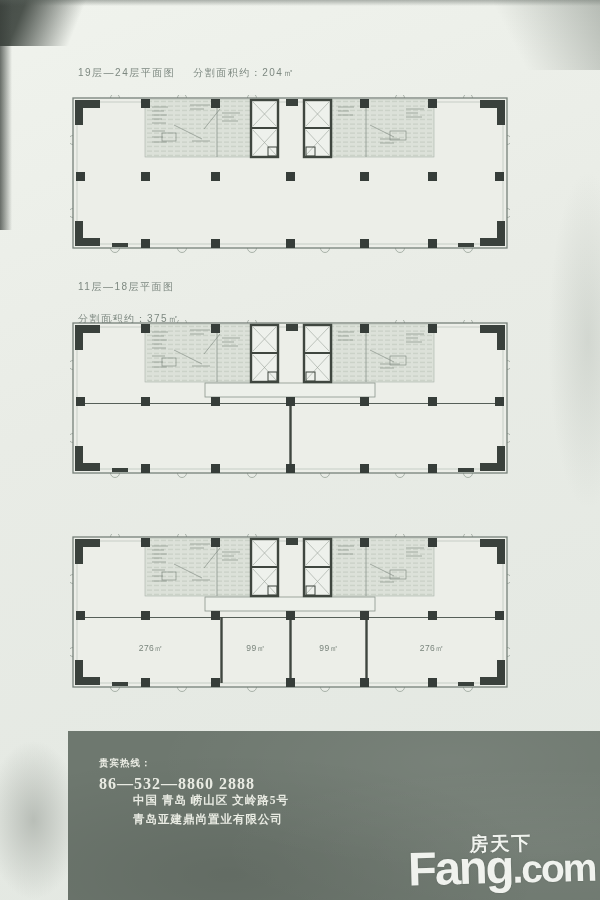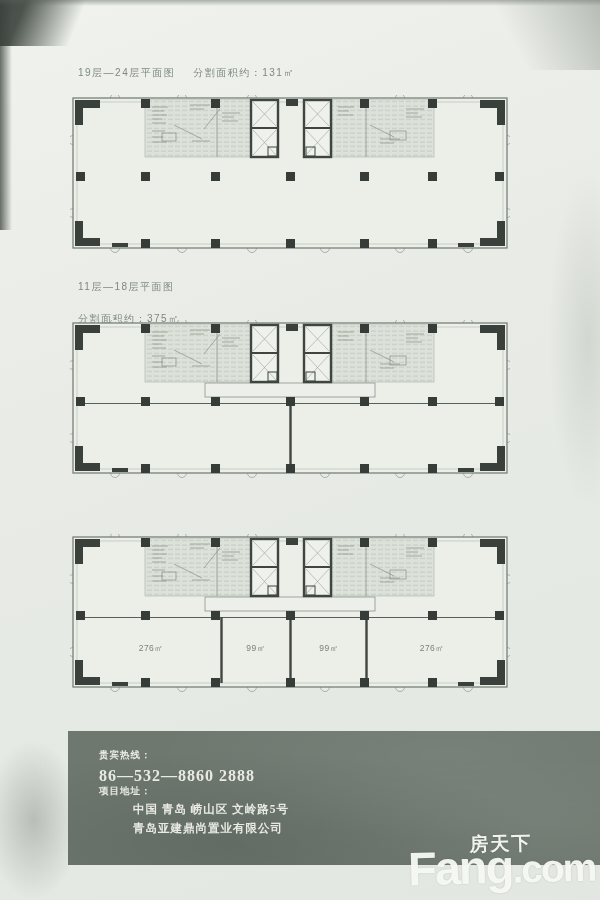--- a/index.html
+++ b/index.html
@@ -31,26 +31,26 @@
   
   .plan-label{position:absolute;display:flex;gap:18px;font-size:10px;
     color:#7d8880;letter-spacing:1.5px;white-space:nowrap;}
   #lbl1{left:78px;top:66px;}
   #lbl2{left:78px;top:280px;flex-direction:column;}
   #lbl3{left:78px;top:506px;}
 
   .plan{position:absolute;}
 
   
-  .footer{position:absolute;left:68px;top:731px;width:532px;height:134px;
+  .footer{position:absolute;left:68px;top:731px;width:532px;height:169px;
     background:#6e786f;
     background-image:radial-gradient(ellipse at 72% 18%,rgba(255,255,255,.07),transparent 55%),
                      radial-gradient(ellipse at 30% 85%,rgba(0,0,0,.10),transparent 60%),
                      radial-gradient(ellipse at 90% 70%,rgba(255,255,255,.05),transparent 50%);
-    color:#e9ebe3;box-sizing:border-box;padding:20px 0 0 31px;
+    color:#e9ebe3;box-sizing:border-box;padding:28px 0 0 31px;
     font-family:"Liberation Serif", serif;}
   .f-line{line-height:1;}
   .f-label{font-size:9.5px;font-weight:bold;letter-spacing:1px;height:17px;}
   .f-phone{font-size:16px;font-weight:bold;letter-spacing:1px;height:19px;}
   .f-value{font-size:11.5px;font-weight:bold;letter-spacing:1px;height:19px;margin-left:34px;}
 
   
   .wm{position:absolute;right:5px;bottom:6px;color:rgba(248,250,246,.95);
     transform:rotate(-1.5deg);text-shadow:0 0 2px rgba(0,0,0,.15);}
   .wm-fang{font-size:47px;font-weight:800;letter-spacing:-2px;}
@@ -74,21 +74,21 @@
   <div class="corner-tl"></div>
   <div class="edge-left"></div>
   <div class="top-strip"></div>
   <div class="corner-tr"></div>
   <div class="blob-bl"></div>
   <div class="blob-r"></div>
 
 
   <div class="plan-label" id="lbl1">
     <span>19层—24层平面图</span>
-    <span>分割面积约：131㎡</span>
+    <span>分割面积约：204㎡</span>
   </div>
 
   <svg class="plan" style="left:70px;top:95px" width="440" height="158" viewBox="0 0 440 158">
     <g fill="#e9ece6" stroke="#99a39b" stroke-width="0.8">
       <circle cx="45" cy="3" r="4.5"></circle>
         <circle cx="112" cy="3" r="4.5"></circle>
         <circle cx="182" cy="3" r="4.5"></circle>
         <circle cx="330" cy="3" r="4.5"></circle>
         <circle cx="398" cy="3" r="4.5"></circle>
       <circle cx="45" cy="153" r="4.5"></circle>
@@ -336,21 +336,20 @@
       <text x="81" y="117">276㎡</text>
       <text x="186" y="117">99㎡</text>
       <text x="259" y="117">99㎡</text>
       <text x="362" y="117">276㎡</text>
     </g>
   </svg>
 
   <div class="footer">
     <div class="f-line f-label">贵宾热线：</div>
     <div class="f-line f-phone">86—532—8860 2888</div>
-    <div class="f-line f-label">项目地址：</div>
     <div class="f-line f-value">中国 青岛 崂山区 文岭路5号</div>
     <div class="f-line f-value">青岛亚建鼎尚置业有限公司</div>
   </div>
 
   <div class="wm">
     <span class="wm-cn">房天下</span><span class="wm-fang">Fang</span><span class="wm-com">.com</span>
   </div>
 
 </div>
 

